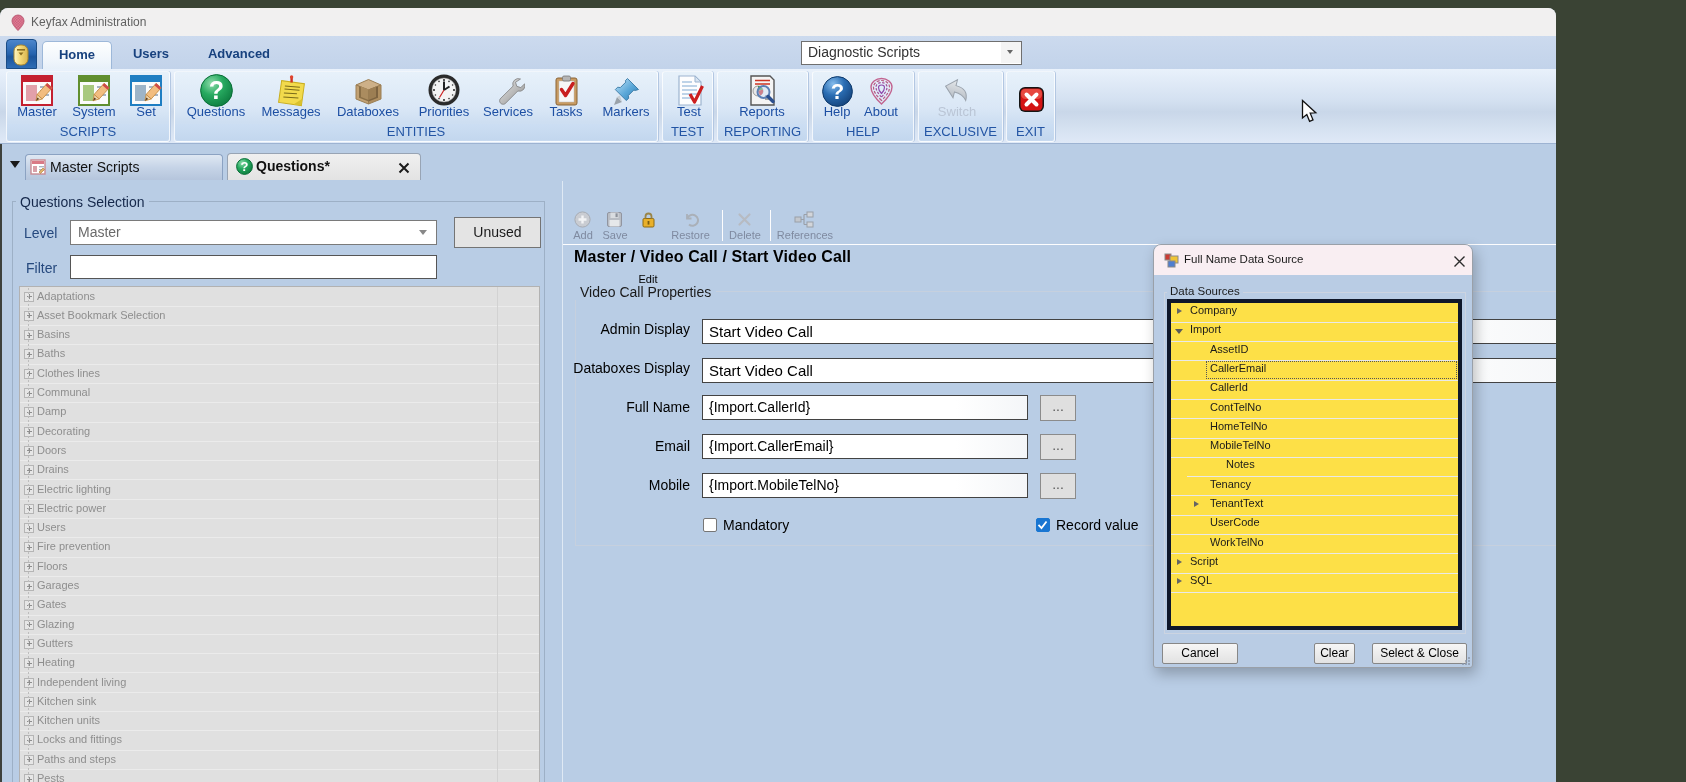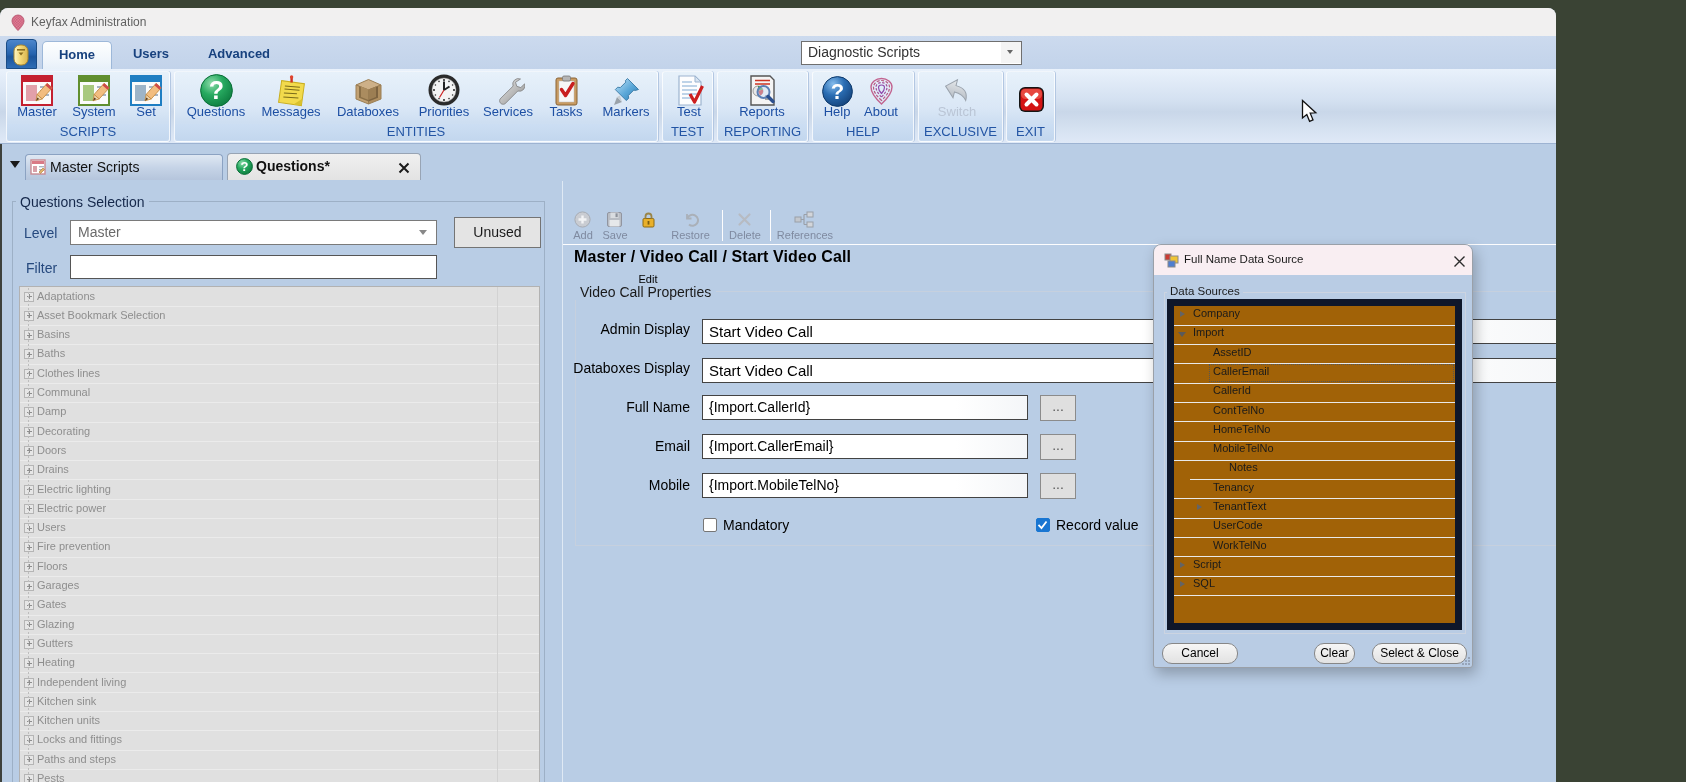--- a/index.html
+++ b/index.html
@@ -59,27 +59,27 @@
 .cbc { background:#1976d2; border-color:#1976d2; }
 .cb svg { position:absolute; left:-1px; top:-1px; }
 .cblabel { position:absolute; font-size:14px; color:#000; }
 #dlg { position:absolute; left:1153px; top:236px; width:320px; height:424px; background:#b9cce4; border-radius:8px 8px 3px 3px; border:1px solid #9aa0a8; overflow:hidden; box-shadow:3px 6px 14px rgba(0,0,0,0.25); }
 #dlgtitle { position:absolute; left:0; top:0; width:100%; height:30px; background:#f9eef2; }
 #dlgicon { position:absolute; left:10px; top:8px; }
 #dlgtext { position:absolute; left:30px; top:8px; font-size:11.5px; color:#1a1a1a; }
 #dlgx { position:absolute; left:299px; top:9px; }
 #dsgroup { position:absolute; left:10px; top:47px; width:302px; height:342px; border:1px solid #ccd4e1; }
 #dslabel { position:absolute; left:13px; top:40px; font-size:11.5px; color:#1a1a1a; background:#b9cce4; padding:0 3px; }
-#dtree { position:absolute; left:13px; top:54px; width:295px; height:331px; background:#a16207; border:7px solid #0f172a; overflow:hidden; }
+#dtree { position:absolute; left:13px; top:54px; width:295px; height:331px; background:#fde047; border:4px solid #0f172a; overflow:hidden; }
 .drow { position:absolute; left:0; width:100%; height:19.3px; border-bottom:1px solid #e9e9e9; font-size:11px; color:#1a1a1a; }
 .drow .dtx { position:absolute; top:0.5px; }
 .dar { position:absolute; top:4.5px; width:0; height:0; border:3.5px solid transparent; border-left:5.5px solid #646464; }
 .dad { position:absolute; top:6px; width:0; height:0; border:4.5px solid transparent; border-top:5.5px solid #5a5a5a; }
 .dsel { position:absolute; left:35px; top:0px; right:1px; height:18px; border:1px dotted #555; }
-.dbtn { position:absolute; top:398px; height:21px; background:linear-gradient(#f6f6f6,#e2e2e2); border:1px solid #878787; border-radius:10px; font-size:12px; color:#000; text-align:center; line-height:19px; }
+.dbtn { position:absolute; top:398px; height:21px; background:linear-gradient(#f6f6f6,#e2e2e2); border:1px solid #878787; border-radius:2px; font-size:12px; color:#000; text-align:center; line-height:19px; }
 </style></head>
 <body>
 <div id="win">
   <div id="titlebar"></div>
   <div id="wicon"><svg width="14" height="17" viewBox="0 0 14 17">
 <defs>
           <pattern id="chk" width="2.6" height="2.6" patternUnits="userSpaceOnUse">
             <rect width="2.6" height="2.6" fill="#e8889c"></rect>
             <rect width="1.3" height="1.3" fill="#c05574"></rect>
             <rect x="1.3" y="1.3" width="1.3" height="1.3" fill="#c05574"></rect>

